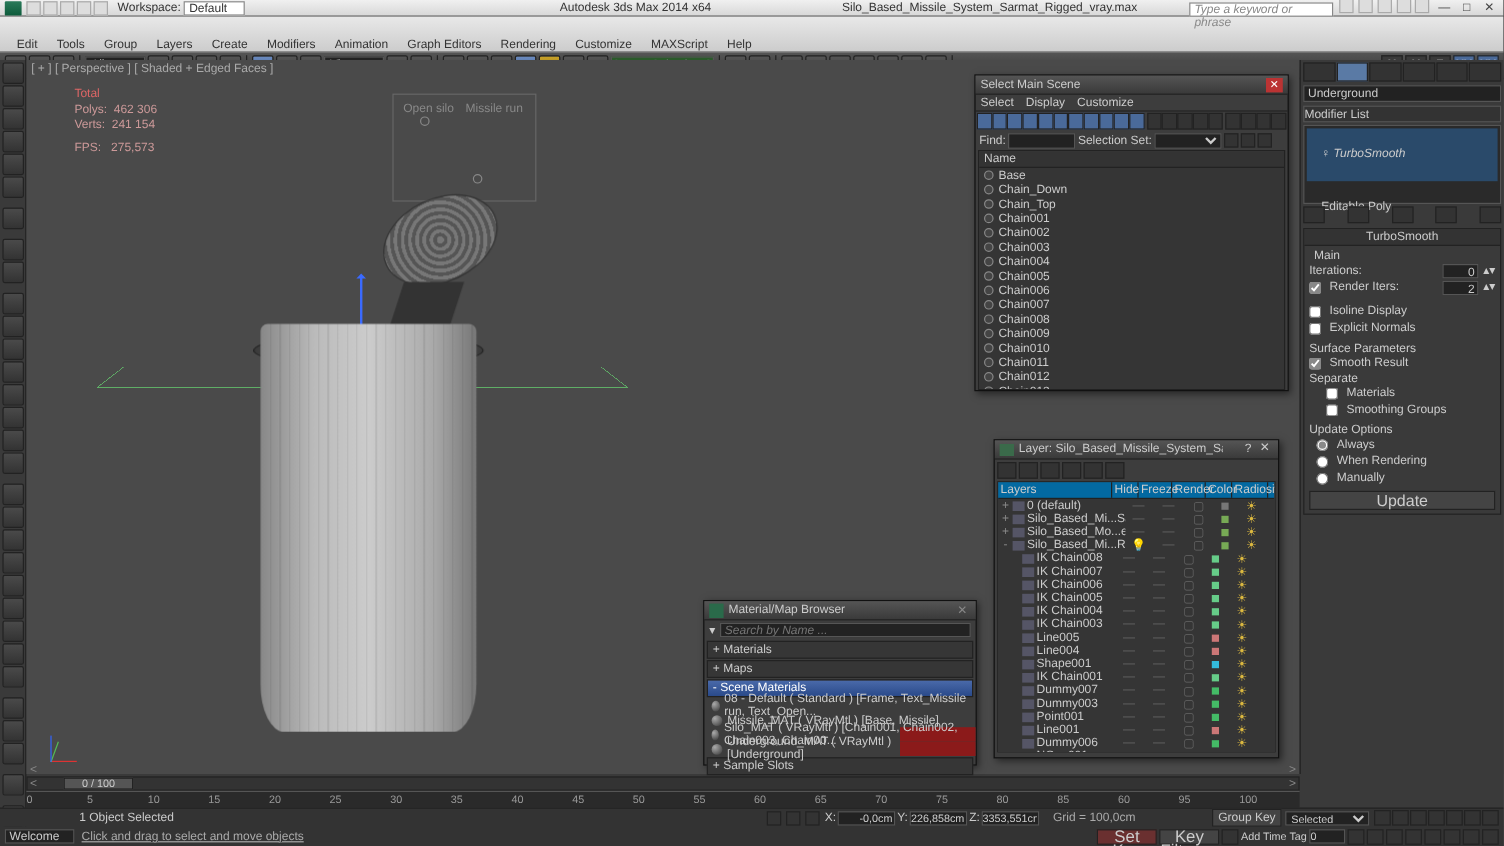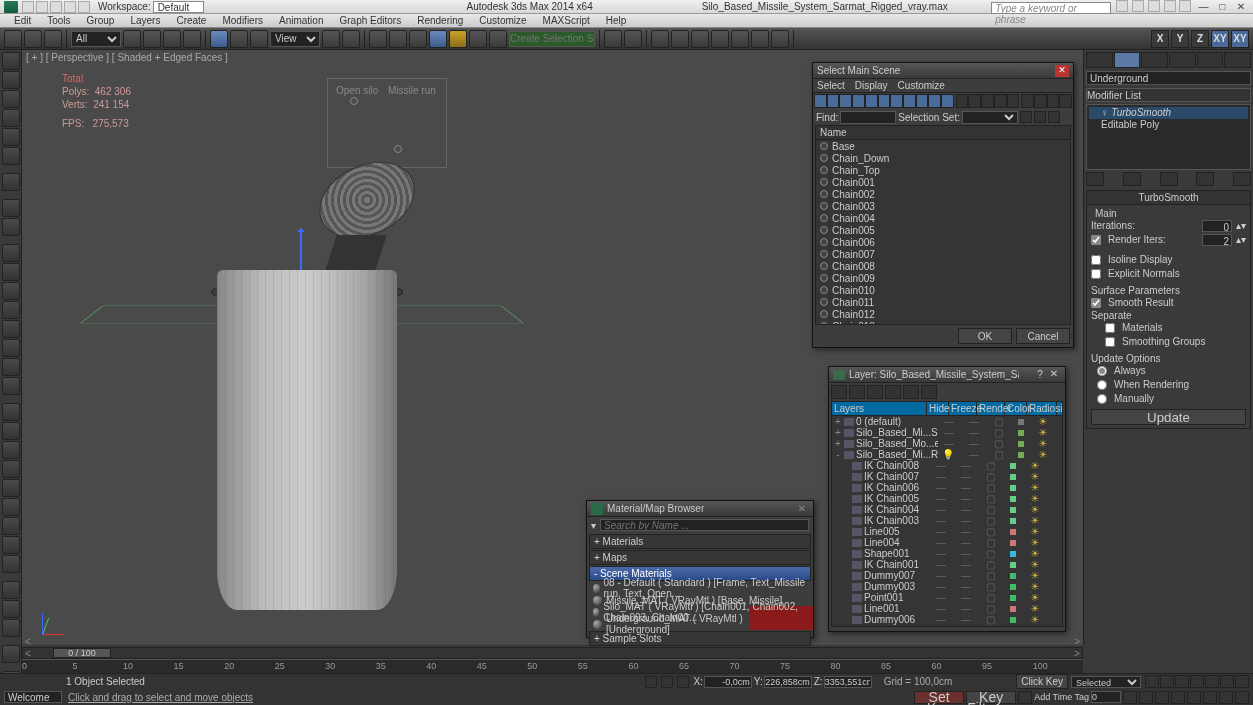--- a/index.html
+++ b/index.html
@@ -13,21 +13,21 @@
 .titlebar .ws-label { margin-right: 2px; }
 .titlebar .ws { background: #fff; border: 1px solid #888; padding: 0 14px 0 4px; height: 12px; line-height: 11px; }
 .titlebar .title-app { position: absolute; left: 50%; transform: translateX(-160px); }
 .titlebar .title-file { position: absolute; left: 56%; }
 .titlebar .right { position: absolute; right: 4px; display: flex; align-items: flex-end; gap: 4px; }
 .titlebar .search { width: 120px; height: 12px; background: #fff; border: 1px solid #888; font-style: italic; color: #888; padding: 0 3px; line-height: 11px;}
 .titlebar .help-icons span { display: inline-block; width: 12px; height: 12px; background: #ddd; border: 1px solid #aaa; margin-left: 1px; }
 .titlebar .winctrl span { display: inline-block; width: 16px; height: 12px; text-align: center; line-height: 10px; color: #444; }
 
 
-.menubar { height: 14px; background: linear-gradient(#e8e8e8,#cccccc); display: flex; align-items: center; padding-left: 6px; color: #333; border-bottom: 1px solid #888; gap: 0; }
+.menubar { height: 30px; background: linear-gradient(#e8e8e8,#cccccc); display: flex; align-items: flex-end; padding-left: 6px; color: #333; border-bottom: 1px solid #888; gap: 0; }
 .menubar span { padding: 0 8px; cursor: default; }
 
 
 .main-tb { height: 22px; background: linear-gradient(#555,#333); display: flex; align-items: center; padding: 0 4px; border-bottom: 1px solid #222; gap: 2px; }
 .main-tb .tbtn { width: 18px; height: 18px; background: linear-gradient(#555,#3a3a3a); border: 1px solid #222; border-radius: 2px; flex-shrink: 0; }
 .main-tb .tbtn.active { background: linear-gradient(#6b8bbf,#3d5a8c); }
 .main-tb .tbtn.yellow { background: linear-gradient(#c9a227,#8c6f18); }
 .main-tb select, .main-tb input { height: 16px; background: #222; color: #ccc; border: 1px solid #555; font-size: 10px; }
 .main-tb .sep { width: 1px; height: 18px; background: #222; margin: 0 2px; }
 .main-tb .axis { width: 18px; height: 18px; background: #3a3a3a; border: 1px solid #222; text-align: center; line-height: 16px; color: #ddd; font-weight: bold; }
@@ -64,21 +64,21 @@
 
 
 .cmd-panel { position: absolute; right: 0; top: 50px; width: 170px; bottom: 60px; background: #3a3a3a; border-left: 1px solid #222; padding: 2px; overflow: hidden; }
 .cmd-panel .tabs { height: 16px; display: flex; gap: 1px; }
 .cmd-panel .tabs span { flex: 1; height: 16px; background: #333; border: 1px solid #222; }
 .cmd-panel .tabs span.active { background: #5a7aa5; }
 .cmd-panel .name-field { margin: 3px 0; }
 .cmd-panel .name-field input { width: 100%; height: 14px; background: #222; color: #ccc; border: 1px solid #555; padding: 0 3px; font-size:10px;}
 .cmd-panel .mod-label input { width: 100%; height: 14px; background: #333; color: #ccc; border: 1px solid #555; font-size:10px;}
 .cmd-panel .stack { height: 66px; background: #2a2a2a; border: 1px solid #555; margin: 2px 0; padding: 2px; }
-.cmd-panel .stack .item { color: #ccc; padding: 0 4px; line-height: 12px; }
+.cmd-panel .stack .item { color: #ccc; padding: 16px 4px; line-height: 12px; }
 .cmd-panel .stack .item.sel { background: #2a4a6a; font-style: italic; }
 .cmd-panel .stack-btns { display: flex; gap: 1px; margin: 2px 0; justify-content:space-between;}
 .cmd-panel .stack-btns span { width: 18px; height: 14px; background: #333; border: 1px solid #222; }
 .cmd-panel .rollout { border: 1px solid #222; margin-top: 4px; }
 .cmd-panel .rollout .rh { background: #333; text-align: center; padding: 1px; border-bottom: 1px solid #222; }
 .cmd-panel .rollout .body { padding: 3px 4px; }
 .cmd-panel .row { display: flex; align-items: center; gap: 4px; line-height: 14px; }
 .cmd-panel .row label { flex: 1; }
 .cmd-panel .spinner { width: 30px; height: 12px; background: #222; border: 1px solid #555; text-align: right; padding-right: 2px; }
 .cmd-panel input[type=checkbox], .cmd-panel input[type=radio]{ width:10px; height:10px; margin-right:3px; accent-color:#888;}
@@ -518,24 +518,20 @@
         <div class="row">
           <span class="dot"></span>
           <span>Chain012</span>
         </div>
         <div class="row">
           <span class="dot"></span>
           <span>Chain013</span>
         </div>
       </div>
   </div>
-  <div class="dbtns">
-    <button>OK</button>
-    <button>Cancel</button>
-  </div>
 </div>
 
 <div id="dlg-layer" class="dlg">
   <div class="dh">
       <span style="width:12px;height:10px;background:#3a6a4a;margin-right:4px;"></span>
       <span style="overflow:hidden;white-space:nowrap;width:170px;">Layer: Silo_Based_Missile_System_Sarmat_Rigged_Help...</span>
       <span class="min">?</span>
       <span class="close2">✕</span>
     </div>
   <div class="ltb">
@@ -822,21 +818,21 @@
         <span>Y:</span>
         <input value="226,858cm" style="">
       </span>
     <span>
         <span>Z:</span>
         <input value="3353,551cm" style="">
       </span>
   </div>
   <div class="grid">Grid = 100,0cm</div>
   <div class="autokey">
-    <span style="padding:1px 4px;background:#444;border:1px solid #222;">Click Key</span>
+    <span style="padding:1px 4px;background:#444;border:1px solid #222;">Group Key</span>
     <select><option>Selected</option></select>
   </div>
   <div class="play-ctrl">
     <span></span>
     <span></span>
     <span></span>
     <span></span>
     <span></span>
     <span></span>
     <span></span>

